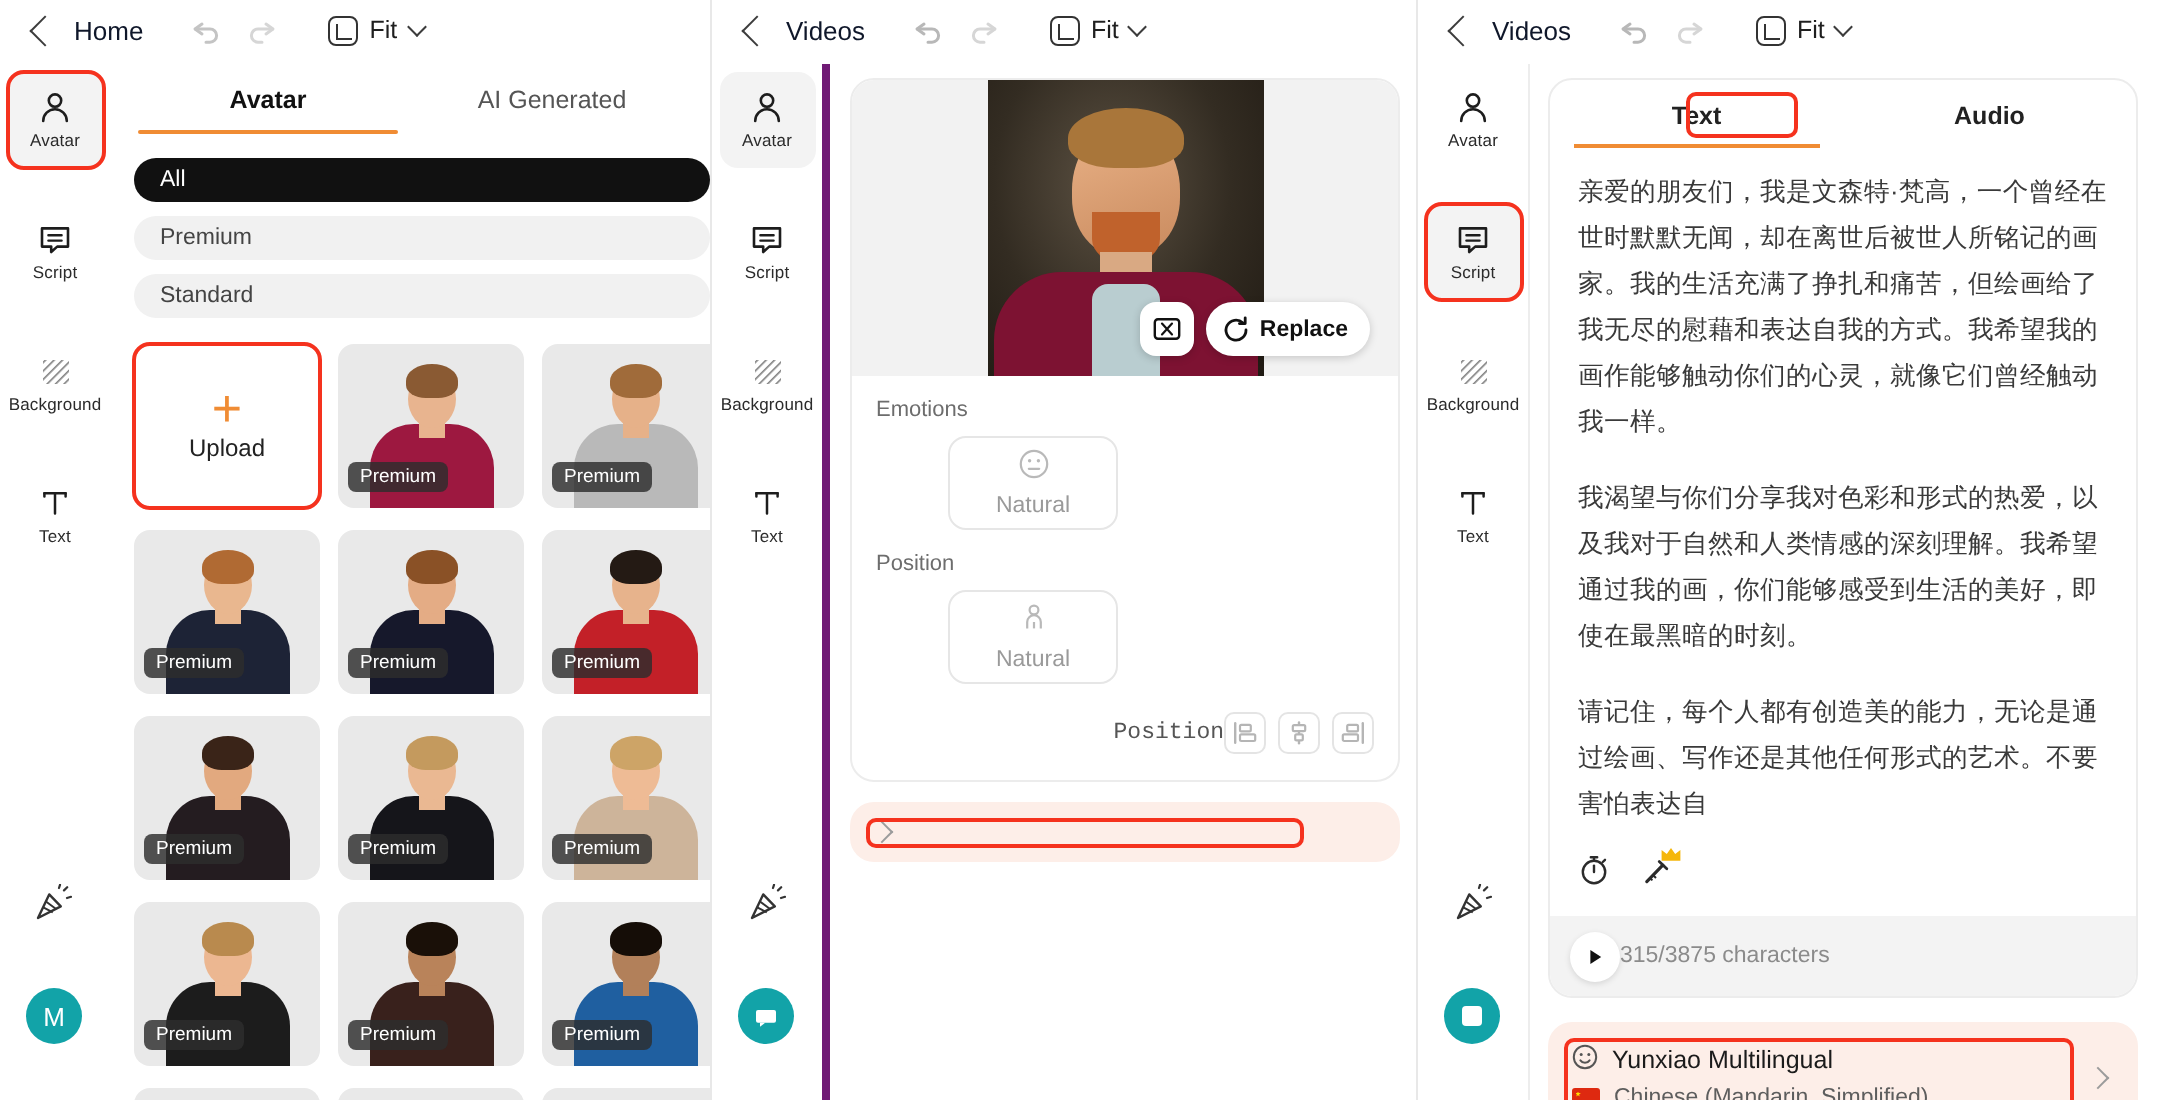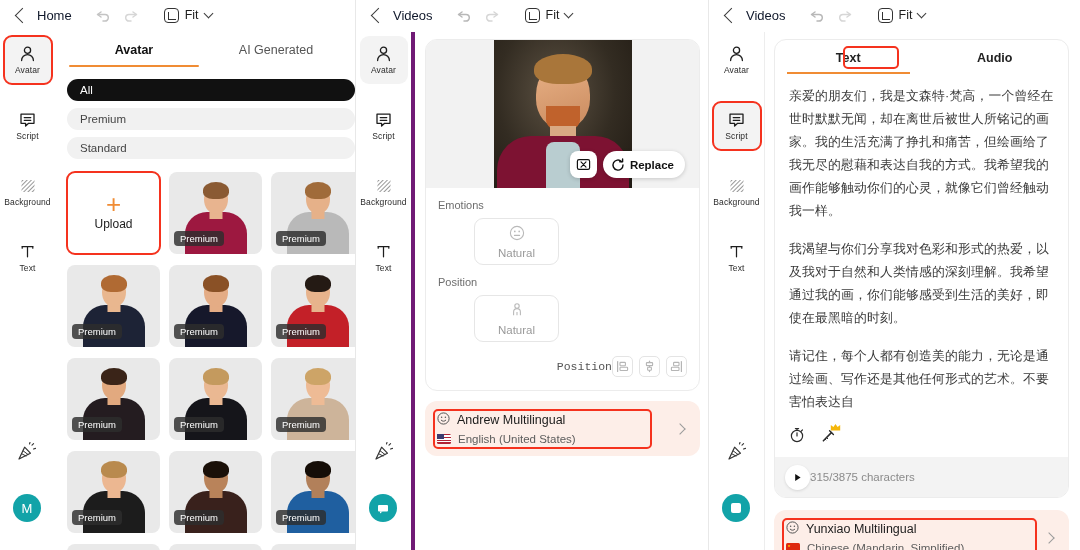--- a/index.html
+++ b/index.html
@@ -514,37 +514,20 @@
                   <path d="M11.4 1.6 v9.8" stroke="#b5b5b5" stroke-width="1.2" stroke-linecap="round"></path>
                   <rect x="3.6" y="2.4" width="5.4" height="3.3" rx=".7" fill="none" stroke="#b5b5b5" stroke-width="1.1"></rect>
                   <rect x="1.4" y="7.2" width="7.6" height="3.3" rx=".7" fill="none" stroke="#b5b5b5" stroke-width="1.1"></rect>
                 </svg>
               </span>
           </span>
         </div>
       </div>
 
       <div class="voice-card">
-        <div class="voice-inner">
-          <div class="voice-n">
-            <span><svg width="13" height="13" viewBox="0 0 13 13">
-                  <circle cx="6.5" cy="6.5" r="5.6" fill="none" stroke="#555" stroke-width="1"></circle>
-                  <circle cx="4.6" cy="5.2" r=".75" fill="#555"></circle>
-                  <circle cx="8.4" cy="5.2" r=".75" fill="#555"></circle>
-                  <path d="M4.2 8.2 a2.8 2.8 0 0 0 4.6 0" fill="none" stroke="#555" stroke-width="1" stroke-linecap="round"></path>
-                </svg></span>
-            <span>Andrew Multilingual</span>
-          </div>
-          <div class="voice-l">
-            <span class="flag" style="background:linear-gradient(#b22234 0 14%, #fff 14% 28%, #b22234 28% 42%, #fff 42% 56%, #b22234 56% 70%, #fff 70% 84%, #b22234 84% 100%);position:relative;">
-              <span style="position:absolute;left:0;top:0;width:7px;height:5px;background:#3c3b6e;display:block;"></span>
-            </span>
-            <span>English (United States)</span>
-          </div>
-        </div>
         <span class="chev-r"></span>
         <span class="voice-hl" style="left:8px;top:8px;right:48px;bottom:7px;"></span>
       </div>
     </div>
 
     <div class="celebrate" style="left:18px;bottom:84px;">
       <svg width="19" height="19" viewBox="0 0 19 19">
           <path d="M2 17 L7.6 5.2 L13.4 11.2 Z" fill="none" stroke="#333" stroke-width="1.2" stroke-linejoin="round"></path>
           <path d="M4.4 11.6 L9.4 14.2 M5.8 8.6 L11.2 12.6" stroke="#333" stroke-width="1"></path>
           <path d="M15 3.2 l1.6-1.6M16.5 7 l2-.6M12.5 2 l.5-1.6" stroke="#333" stroke-width="1.1" stroke-linecap="round"></path>

